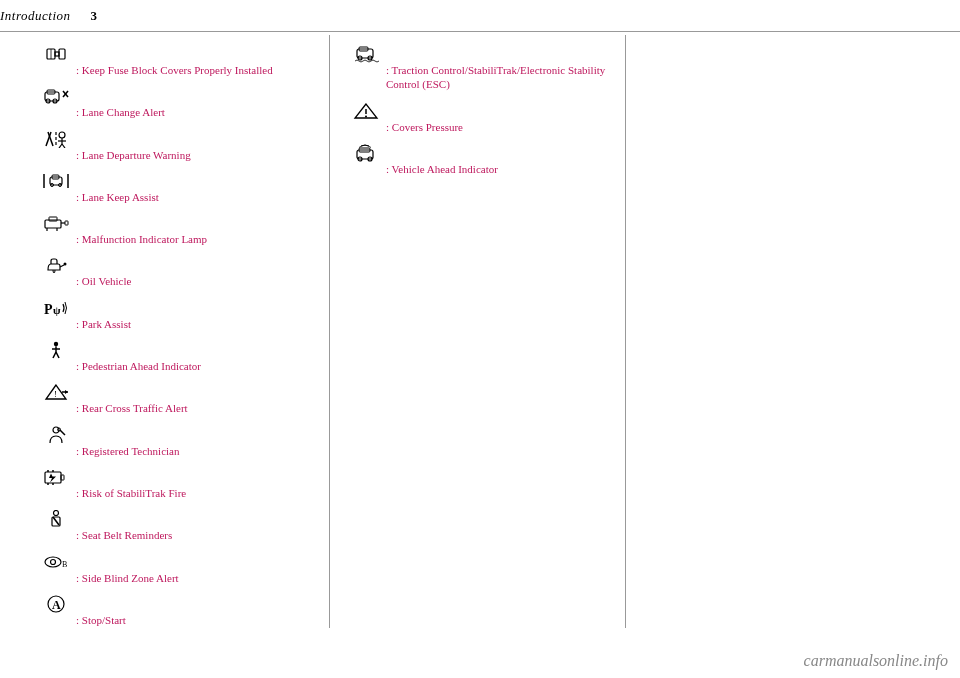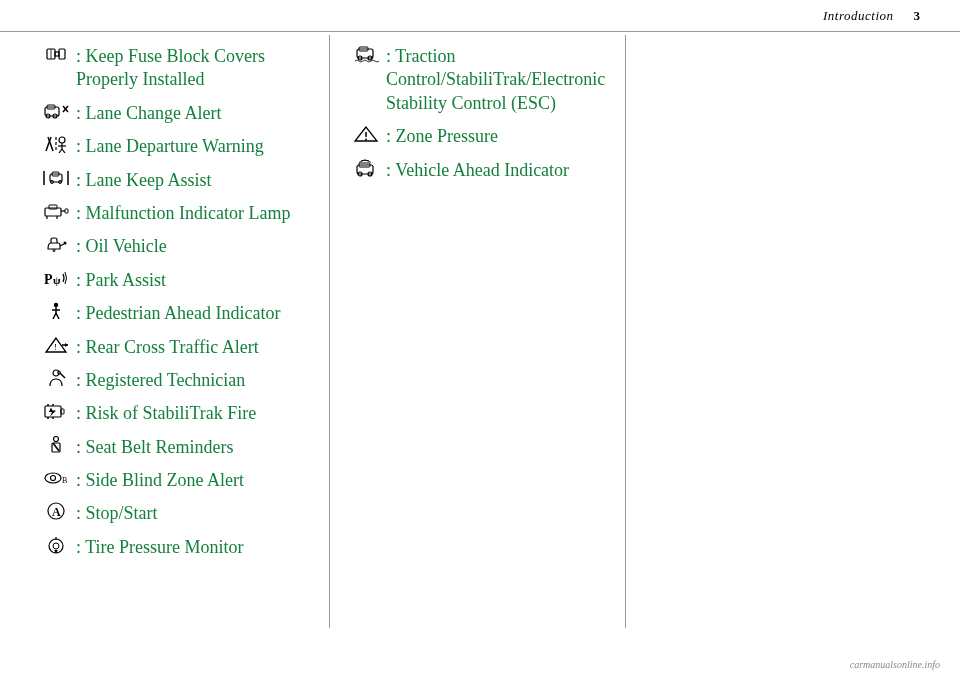--- a/index.html
+++ b/index.html
@@ -28,21 +28,20 @@
 
     
     .page-header {
       position: absolute;
       top: 0;
       left: 0;
       right: 0;
       height: 32px;
       display: flex;
       align-items: center;
-      justify-content: flex-end;
       padding-right: 40px;
       border-bottom: 1px solid #999;
     }
 
     .header-title {
       font-size: 13px;
       font-style: italic;
       color: #000;
       letter-spacing: 0.5px;
     }
@@ -99,31 +98,32 @@
       min-width: 32px;
       font-size: 14px;
       display: flex;
       align-items: center;
       justify-content: center;
       margin-right: 4px;
       flex-shrink: 0;
     }
 
     .item-label {
-      font-size: 18px;
-      color: #15803d;
+      font-size: 11px;
+      color: #be185d;
       line-height: 1.3;
+      margin-top: 18px;
     }
 
     
     .watermark {
       position: absolute;
       bottom: 8px;
-      right: 20px;
-      font-size: 10px;
+      right: 12px;
+      font-size: 16px;
       color: #888;
       font-style: italic;
     }
   </style>
 </head>
 <body>
 
 <div class="page-container">
 
   <div class="page-header">
@@ -329,34 +329,20 @@
         <div class="item-icon">
           <svg width="22" height="18" viewBox="0 0 22 18">
 
             <circle cx="11" cy="9" r="8" fill="none" stroke="#000" stroke-width="1.2"></circle>
             <text x="7" y="14" font-family="serif" font-size="12" font-weight="bold" fill="#000">A</text>
           </svg>
         </div>
         <span class="item-label">: Stop/Start</span>
       </div>
 
-      <div class="item-row">
-        <div class="item-icon">
-          <svg width="22" height="18" viewBox="0 0 22 18">
-
-            <circle cx="11" cy="10" r="7" fill="none" stroke="#000" stroke-width="1.2"></circle>
-            <circle cx="11" cy="10" r="3" fill="none" stroke="#000" stroke-width="1"></circle>
-            <line x1="11" y1="1" x2="11" y2="4" stroke="#000" stroke-width="1.2"></line>
-
-            <line x1="11" y1="14" x2="11" y2="17" stroke="#000" stroke-width="1.5"></line>
-            <polygon points="11,17 9,14 13,14" fill="#000"></polygon>
-          </svg>
-        </div>
-        <span class="item-label">: Tire Pressure Monitor</span>
-      </div>
 
     </div>
 
     <div class="right-column">
 
       <div class="item-row">
         <div class="item-icon">
           <svg width="26" height="18" viewBox="0 0 26 18">
 
             <rect x="4" y="4" width="16" height="9" rx="2" fill="none" stroke="#000" stroke-width="1.2"></rect>
@@ -372,21 +358,21 @@
 
       <div class="item-row">
         <div class="item-icon">
           <svg width="26" height="18" viewBox="0 0 26 18">
 
             <polygon points="13,2 2,16 24,16" fill="none" stroke="#000" stroke-width="1.3"></polygon>
             <line x1="13" y1="7" x2="13" y2="12" stroke="#000" stroke-width="1.5"></line>
             <circle cx="13" cy="14.5" r="1" fill="#000"></circle>
           </svg>
         </div>
-        <span class="item-label">: Zone Pressure</span>
+        <span class="item-label">: Covers Pressure</span>
       </div>
 
       <div class="item-row">
         <div class="item-icon">
           <svg width="26" height="18" viewBox="0 0 26 18">
 
             <rect x="4" y="6" width="16" height="9" rx="2" fill="none" stroke="#000" stroke-width="1.2"></rect>
             <rect x="6" y="4" width="11" height="4" rx="1" fill="none" stroke="#000" stroke-width="1"></rect>
             <circle cx="7" cy="15" r="2" fill="none" stroke="#000" stroke-width="1.2"></circle>
             <circle cx="17" cy="15" r="2" fill="none" stroke="#000" stroke-width="1.2"></circle>

